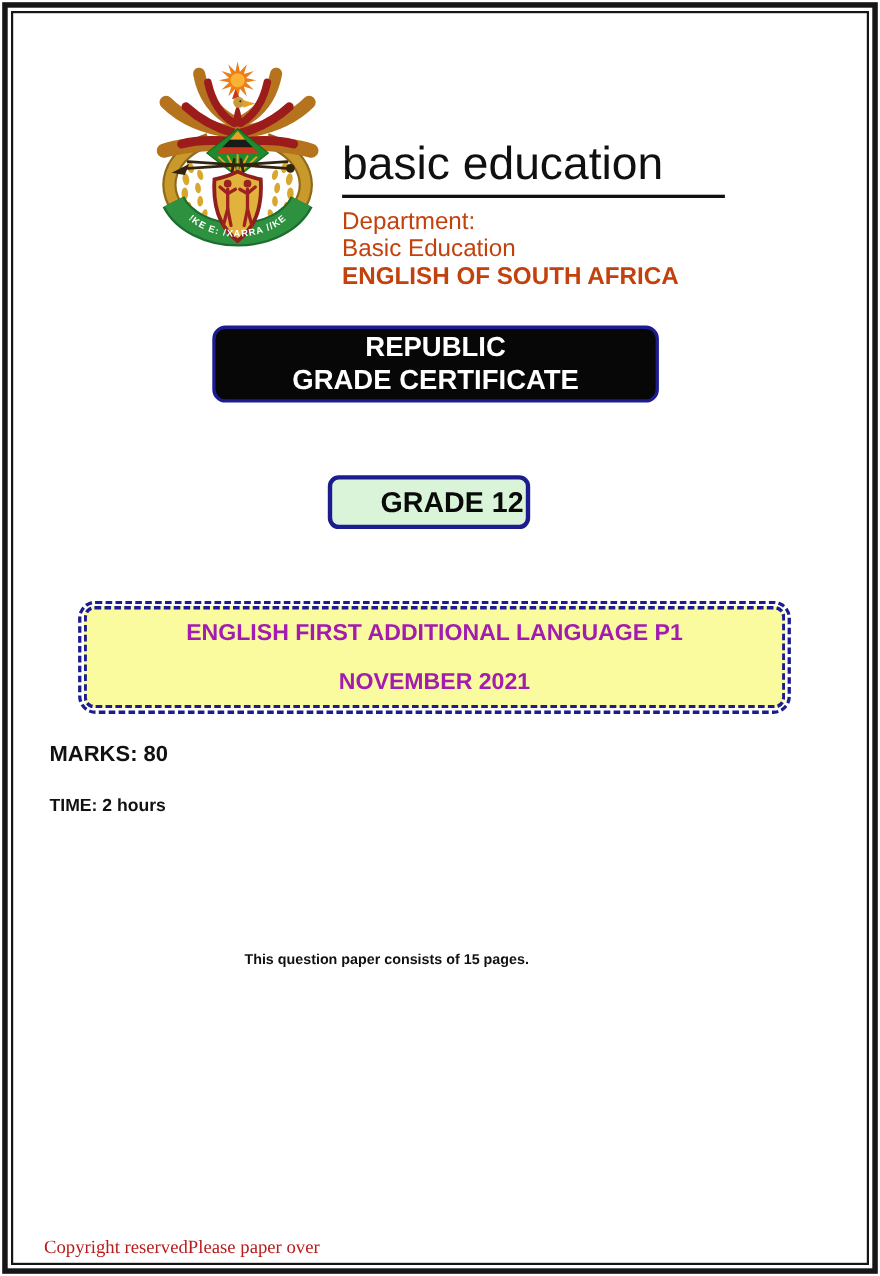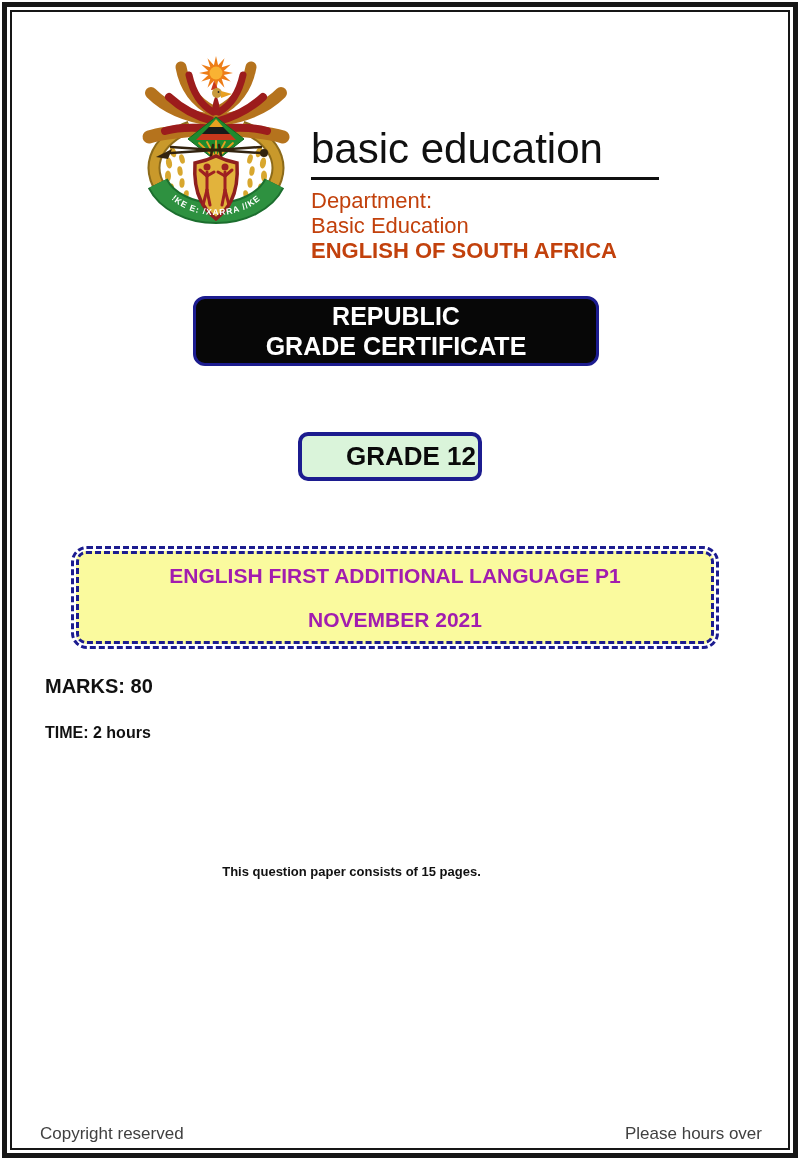--- a/index.html
+++ b/index.html
@@ -50,22 +50,22 @@
   }
   .subject-title{font-size:21px;}
   .subject-session{font-size:21px;}
 
   .marks{position:absolute;left:45px;top:675px;font-size:20px;font-weight:bold;}
   .time{position:absolute;left:45px;top:724px;font-size:16px;font-weight:bold;}
 
   .note{position:absolute;left:0;top:864px;width:639px;text-align:center;font-size:13px;font-weight:bold;margin-left:32px;}
 
   .footer{
-    position:absolute;left:40px;right:38px;top:1124px;display:flex;justify-content:space-between;
-    font-size:17px;color:#404040;
+    position:absolute;left:40px;right:38px;top:1124px;display:flex;justify-content:flex-start;
+    font-size:17px;color:#b91c1c;font-family:Liberation Serif, serif;
   }
 </style>
 </head>
 <body>
 
 <div class="page">
   <div class="frame-outer"></div>
   <div class="frame-inner"></div>
 
   <svg class="emblem" viewBox="0 0 150 196" aria-hidden="true">
@@ -185,15 +185,15 @@
     </div>
   </div>
 
   <div class="marks">MARKS: 80</div>
   <div class="time">TIME: 2 hours</div>
 
   <div class="note">This question paper consists of 15 pages.</div>
 
   <div class="footer">
     <span>Copyright reserved</span>
-    <span>Please hours over</span>
+    <span>Please paper over</span>
   </div>
 </div>
 
 </body></html>

